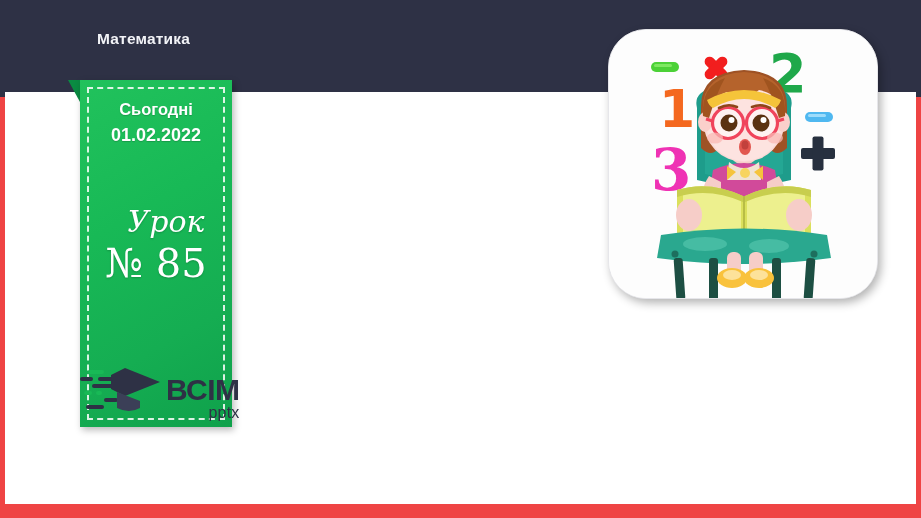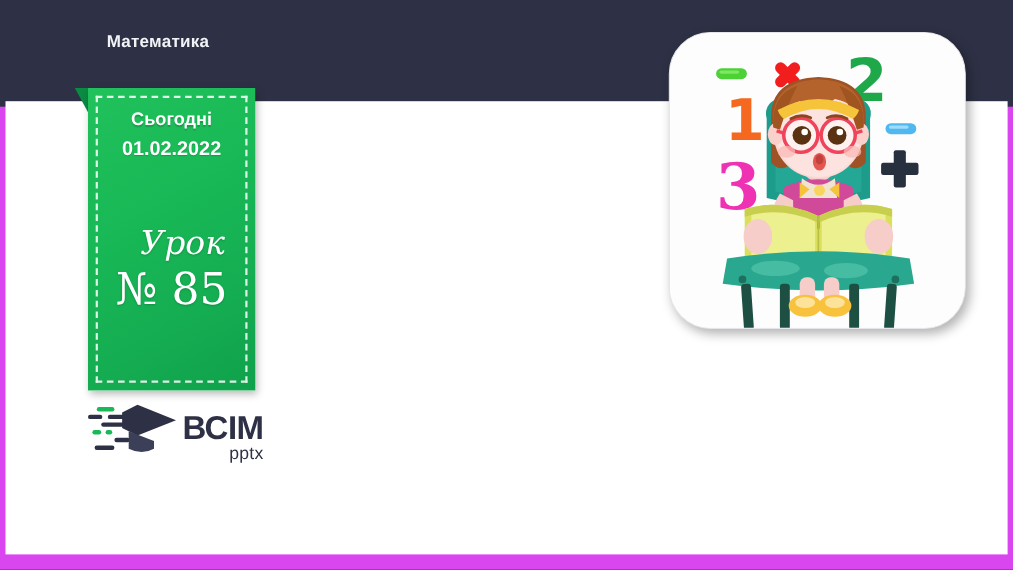--- a/index.html
+++ b/index.html
@@ -7,21 +7,21 @@
     width: 921px; height: 518px;
     overflow: hidden;
     background: #2e3145;
     font-family: "Liberation Sans", sans-serif;
   }
 
   
   .slide {
     position: relative;
     width: 921px; height: 518px;
-    background: #d946ef;
+    background: #ef4444;
     overflow: hidden;
   }
 
   
   .header-band {
     position: absolute;
     left: 0; top: 0;
     width: 921px; height: 97px;
     background: #2e3145;
   }
@@ -42,21 +42,21 @@
     font-weight: bold;
     color: #f2f3f7;
     letter-spacing: 0.2px;
     z-index: 30;
   }
 
   
   .green-card-wrap {
     position: absolute;
     left: 80px; top: 80px;
-    width: 152px; height: 275px;
+    width: 152px; height: 347px;
     z-index: 25;
   }
   .green-card {
     position: absolute;
     inset: 0;
     background: linear-gradient(150deg,#21c25c 0%,#18b956 38%,#15ad52 72%,#0fa14b 100%);
     box-shadow: 2px 3px 7px rgba(0,0,0,0.28);
   }
   
   .card-fold {

